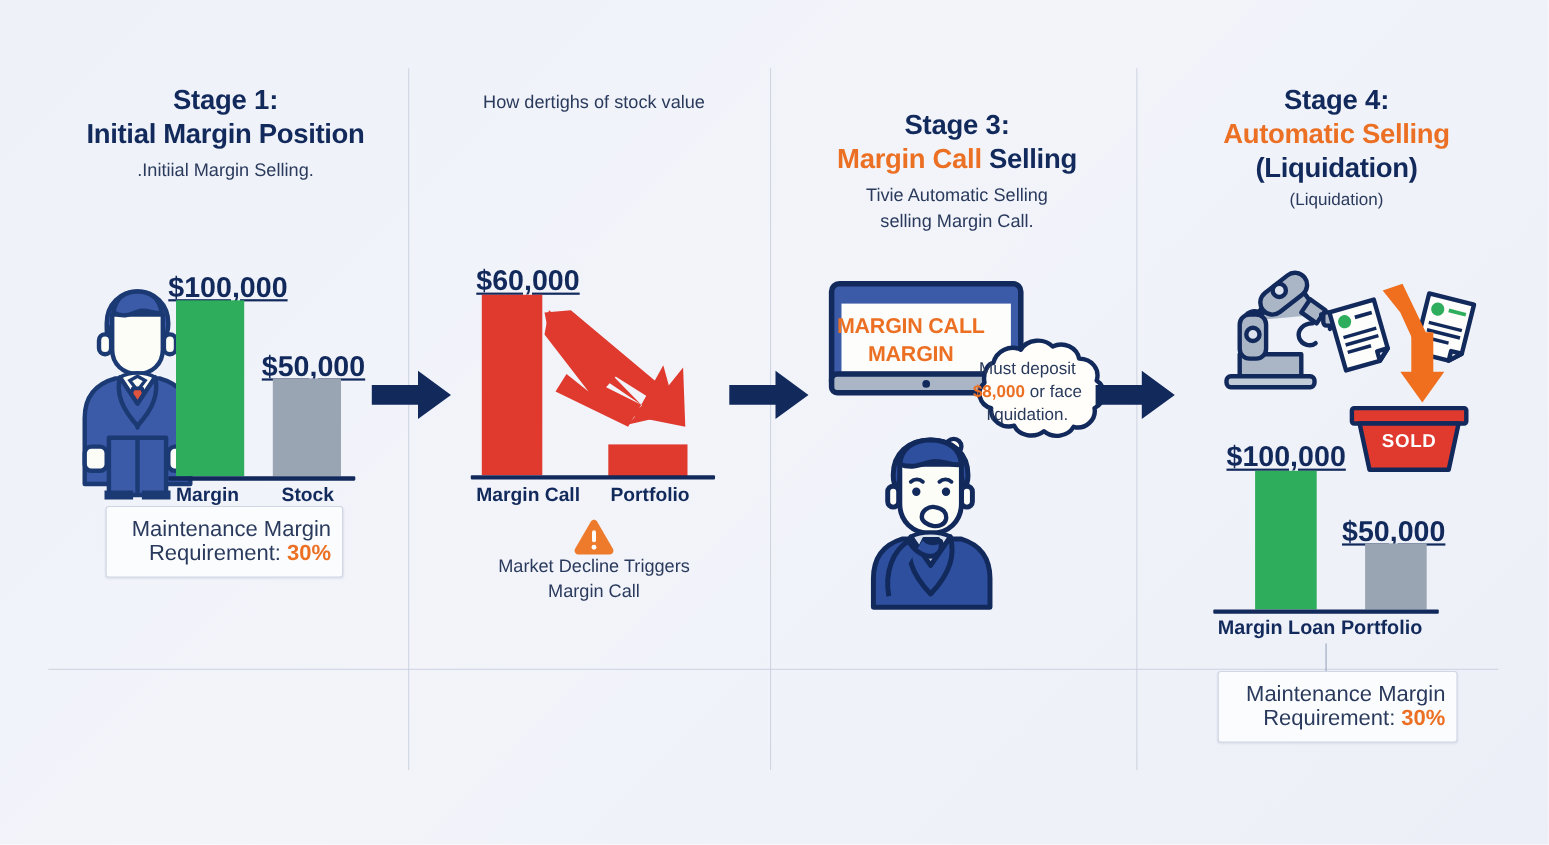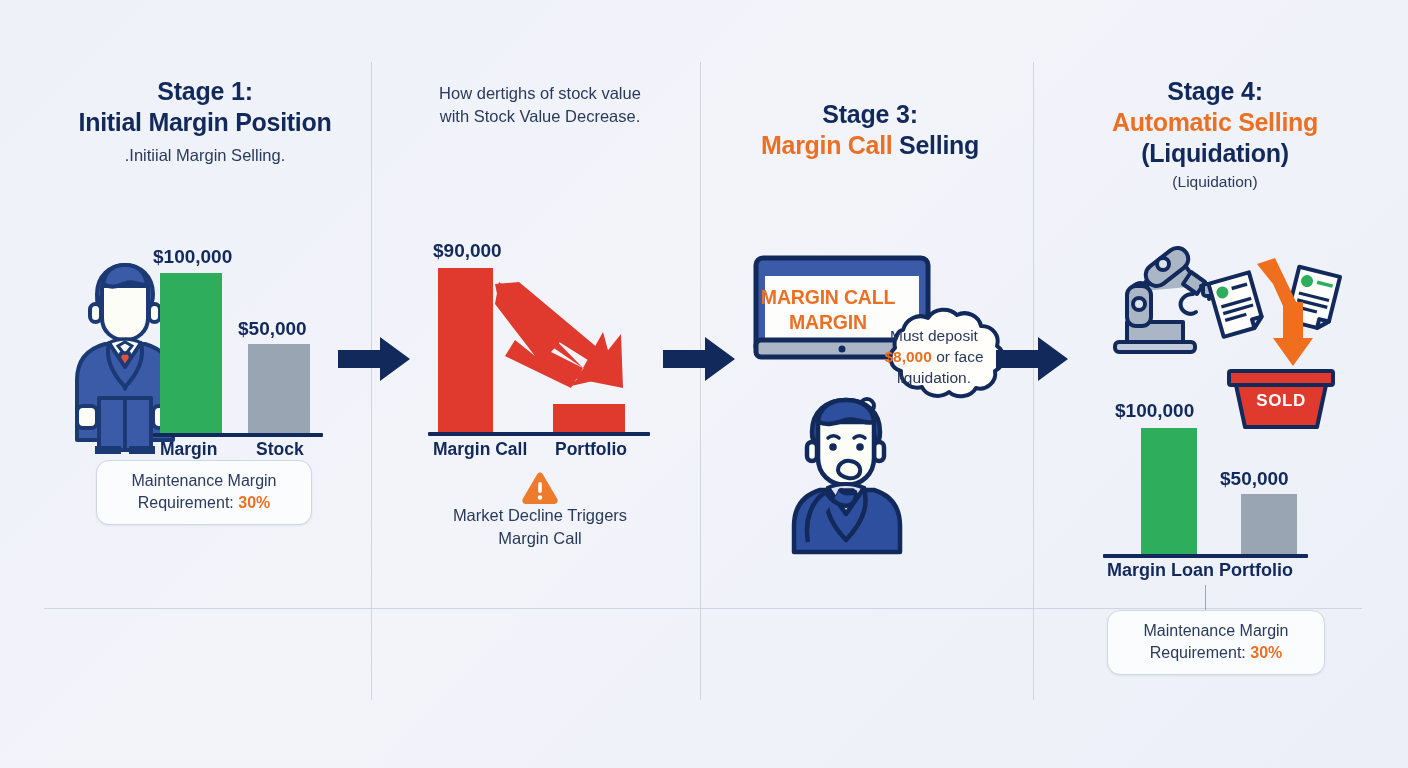--- a/index.html
+++ b/index.html
@@ -68,42 +68,43 @@
   
   .chart { position: absolute; }
   .axis {
     position: absolute;
     height: 4px;
     background: #12295c;
     border-radius: 1px;
   }
   .bar-val {
     position: absolute;
-    font-size: 19px;
+    font-size: 26px;
     font-weight: bold;
     color: #12295c;
     white-space: nowrap;
+    text-decoration: underline;
   }
   .bar-lbl {
     position: absolute;
     font-size: 17.5px;
     font-weight: bold;
     color: #12295c;
     white-space: nowrap;
   }
   
   .callout {
     position: absolute;
     background: #fbfcfe;
     border: 1px solid #cfd6e4;
-    border-radius: 13px;
+    border-radius: 3px;
     box-shadow: 0 1px 2px rgba(20,40,90,.08);
-    text-align: center;
+    text-align: right;
     padding: 9px 10px 10px;
-    font-size: 16px;
+    font-size: 20px;
     color: #2a3a5c;
     line-height: 22px;
   }
   .callout-stem {
     position: absolute;
     width: 1px;
     background: #9aa6bd;
   }
   .pct { color: #ec7024; font-weight: bold; }
   
@@ -178,26 +179,25 @@
     <svg width="72" height="44" viewBox="0 0 72 44">
       <path d="M0 13h42V0l30 22-30 22V31H0z" fill="#12295c"></path>
     </svg>
   </div>
 
   <div class="col" style="left:385px; width:310px;">
 
     <div class="stage-head" style="top:76px;">
       <div class="stage-sub">
         <div>How dertighs of stock value</div>
-        <div>with Stock Value Decrease.</div>
       </div>
     </div>
 
     <div class="chart" style="left:0; top:0;">
-      <div class="bar-val" style="left:48px; top:240px;">$90,000</div>
+      <div class="bar-val" style="left:48px; top:240px;">$60,000</div>
       <div style="position:absolute; left:53px; top:268px; width:55px; height:164px; background:#e03a2f;"></div>
       <div style="position:absolute; left:168px; top:404px; width:72px; height:29px; background:#e03a2f;"></div>
 
       <div style="position:absolute; left:108px; top:282px;">
         <svg width="140" height="110" viewBox="0 0 140 110">
           <path d="M6 0 L2 22 L42 74 L22 58 L12 74 L78 106 L90 86 L58 70 L74 52 Z" fill="#e03a2f"></path>
           <path d="M8 2 L48 56 L36 66 L52 60 L90 86 L110 50 L122 94 L78 104 L92 88 Z" fill="#e03a2f"></path>
           <path d="M4 4 L30 34 L20 48 L50 56 L56 24 L44 38 L18 8 Z" fill="#e03a2f" opacity="0"></path>
           <polygon points="2,2 26,0 112,72 128,52 130,106 80,96 98,80 6,22" fill="#e03a2f"></polygon>
         </svg>
@@ -226,20 +226,24 @@
     <svg width="72" height="44" viewBox="0 0 72 44">
       <path d="M0 13h42V0l30 22-30 22V31H0z" fill="#12295c"></path>
     </svg>
   </div>
 
   <div class="col" style="left:710px; width:320px;">
 
     <div class="stage-head" style="top:76px;margin-top:23px;">
       <div class="stage-num">Stage 3:</div>
       <div class="stage-title"><span class="t-orange">Margin Call</span><span class="t-navy"> Selling</span></div>
+      <div class="stage-sub">
+        <div>Tivie Automatic Selling</div>
+        <div>selling Margin Call.</div>
+      </div>
     </div>
 
     <div style="position:absolute; left:43px; top:255px;">
       <svg width="178" height="120" viewBox="0 0 178 120">
         <rect x="3" y="3" width="172" height="96" rx="7" fill="#3b5aa8" stroke="#12295c" stroke-width="5"></rect>
         <rect x="12" y="21" width="154" height="62" fill="#fdfdfb" stroke="#12295c" stroke-width="0"></rect>
         <rect x="3" y="85" width="172" height="17" rx="5" fill="#aab6c6" stroke="#12295c" stroke-width="5"></rect>
         <circle cx="89" cy="94" r="3.5" fill="#12295c"></circle>
       </svg>
     </div>

